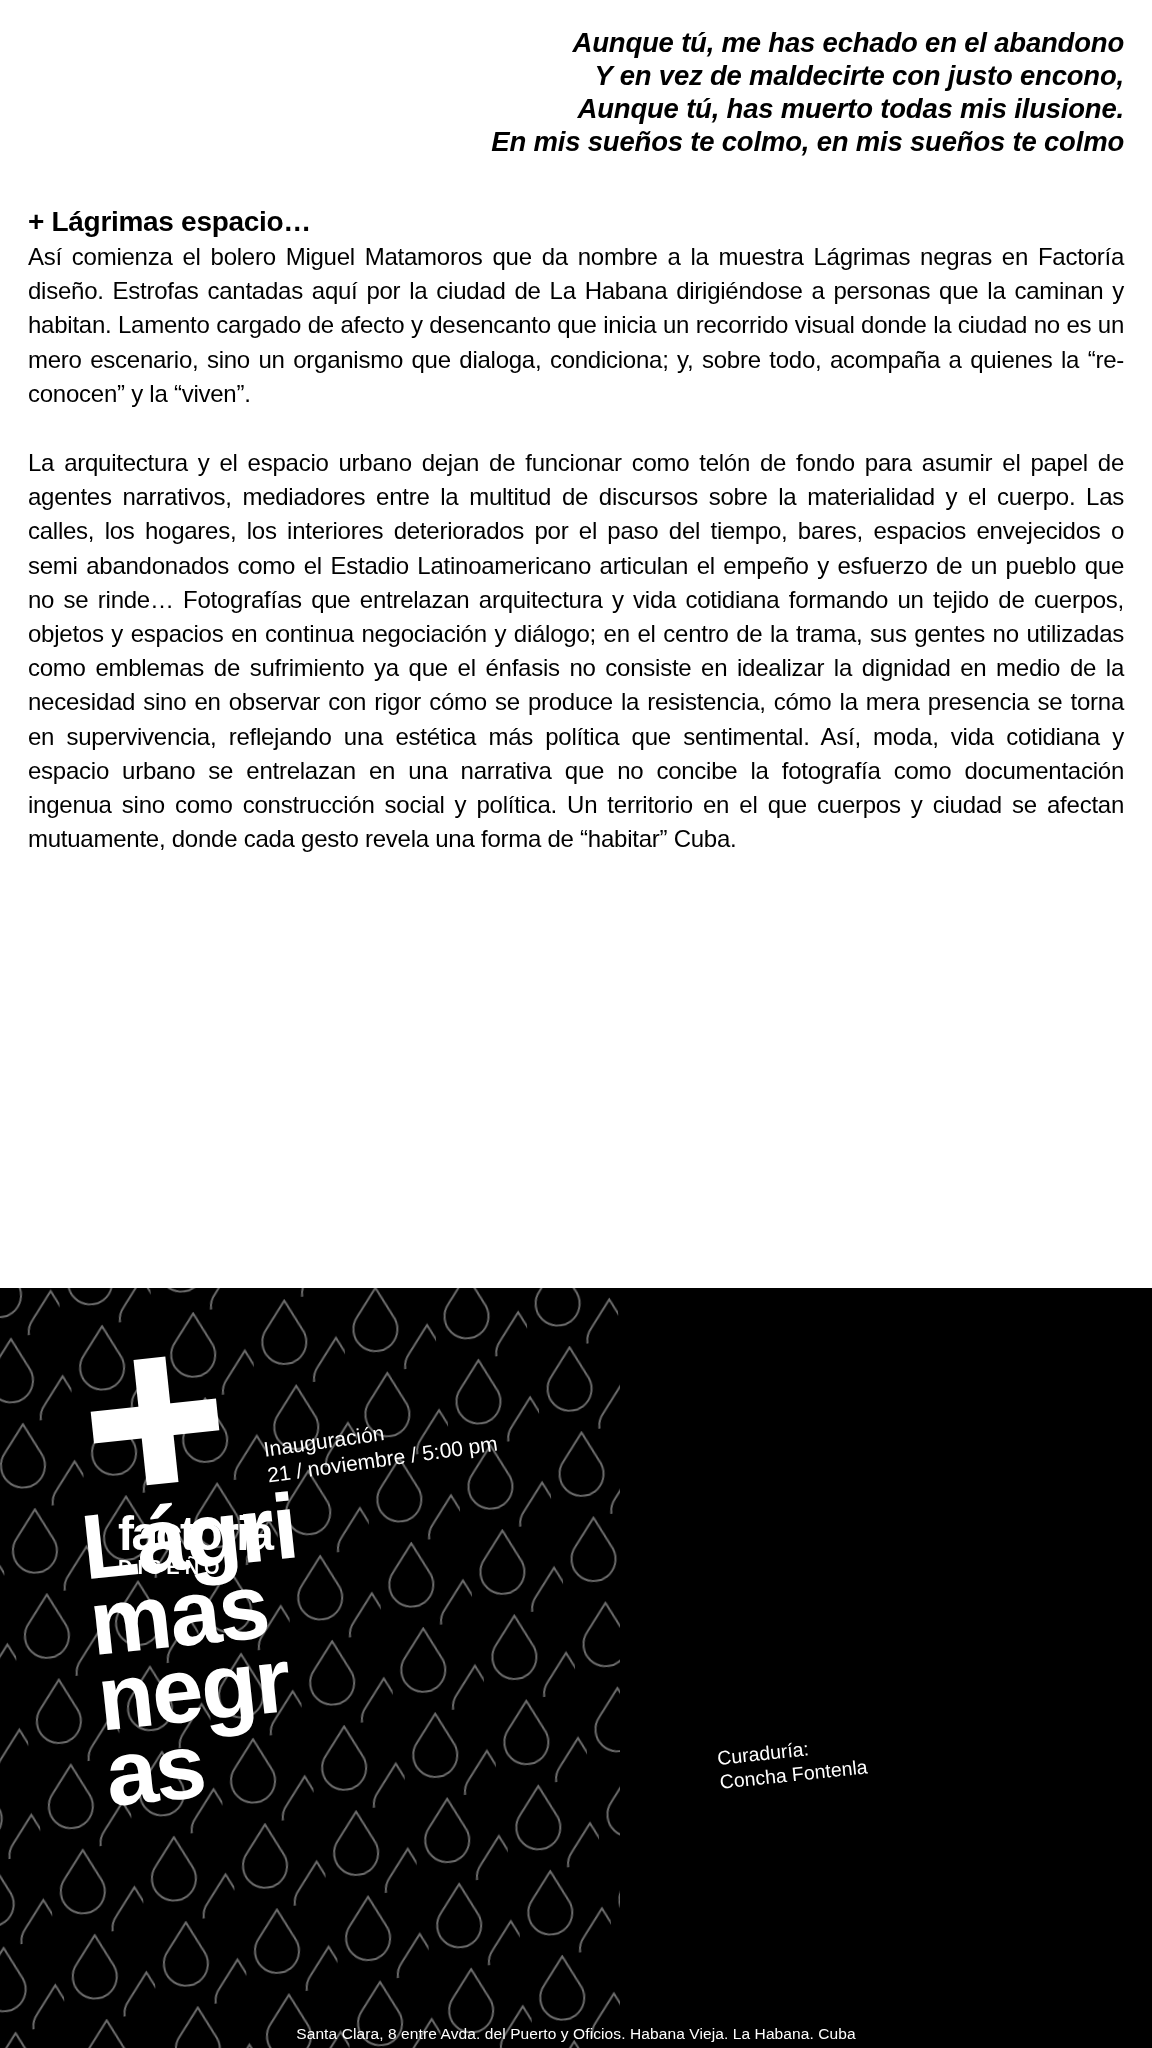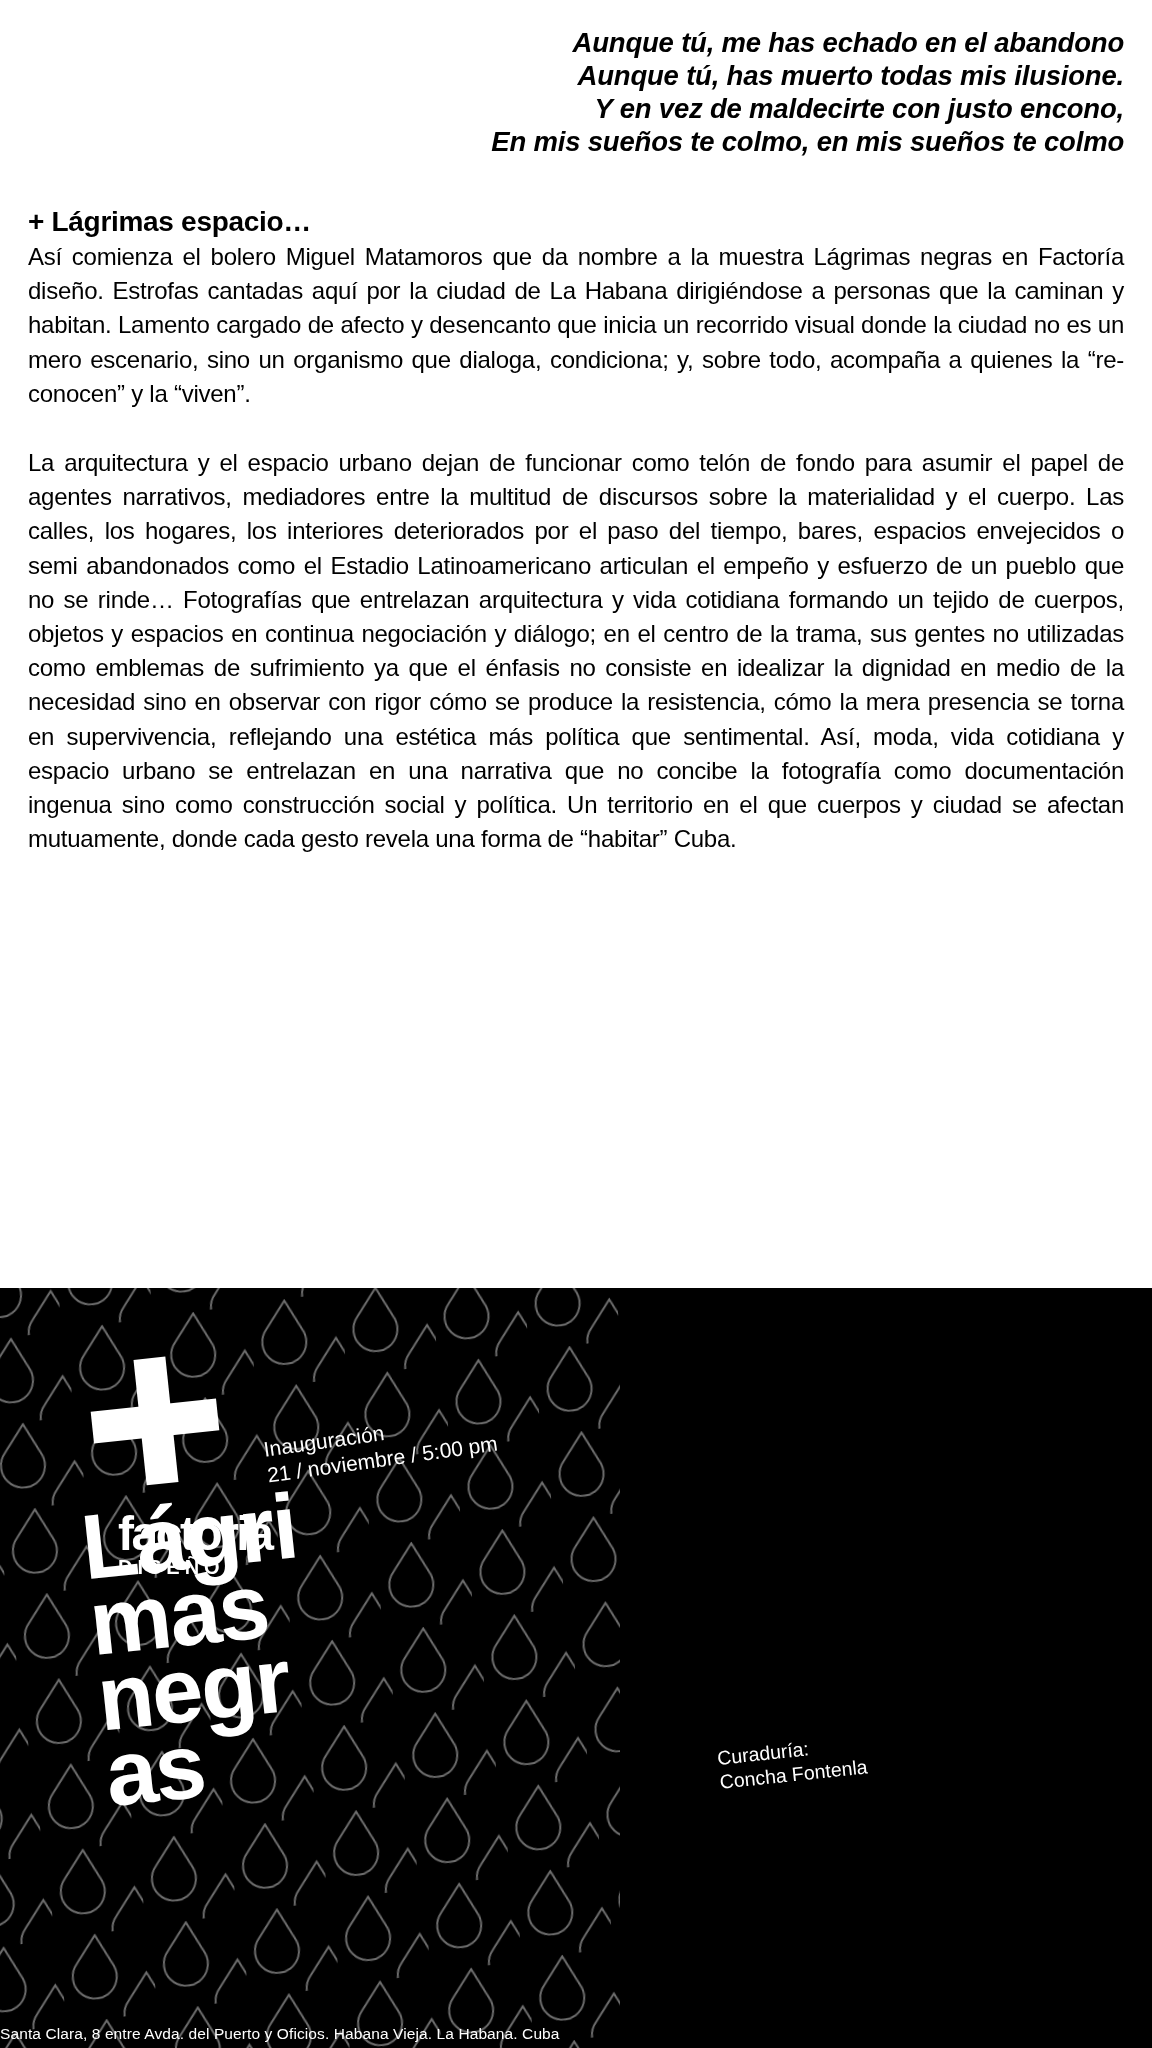--- a/index.html
+++ b/index.html
@@ -160,37 +160,37 @@
     font-size: 19.5px;
     line-height: 23.7px;
   }
   .curaduria div { white-space: nowrap; }
 
   
   .address {
     position: absolute;
     left: 0; top: 2025px;
     width: 1152px;
-    text-align: left;
+    text-align: center;
     color: #ffffff;
     font-size: 15.5px;
     letter-spacing: 0.1px;
   }
 </style>
 </head>
 <body>
 
 <div id="page">
 
   <section class="editorial">
 
     <div class="epigraph">
       <div>Aunque tú, me has echado en el abandono</div>
+      <div>Y en vez de maldecirte con justo encono,</div>
       <div>Aunque tú, has muerto todas mis ilusione.</div>
-      <div>Y en vez de maldecirte con justo encono,</div>
       <div>En mis sueños te colmo, en mis sueños te colmo</div>
     </div>
 
     <h1 class="lead-heading">+ Lágrimas espacio…</h1>
 
     <p class="body-copy p1">Así comienza el bolero Miguel Matamoros que da nombre a la muestra Lágrimas negras en Factoría diseño. Estrofas cantadas aquí por la ciudad de La Habana dirigiéndose a personas que la caminan y habitan. Lamento cargado de afecto y desencanto que inicia un recorrido visual donde la ciudad no es un mero escenario, sino un organismo que dialoga, condiciona; y, sobre todo, acompaña a quienes la “re-conocen” y la “viven”.</p>
 
     <p class="body-copy p2">La arquitectura y el espacio urbano dejan de funcionar como telón de fondo para asumir el papel de agentes narrativos, mediadores entre la multitud de discursos sobre la materialidad y el cuerpo. Las calles, los hogares, los interiores deteriorados por el paso del tiempo, bares, espacios envejecidos o semi abandonados como el Estadio Latinoamericano articulan el empeño y esfuerzo de un pueblo que no se rinde… Fotografías que entrelazan arquitectura y vida cotidiana formando un tejido de cuerpos, objetos y espacios en continua negociación y diálogo; en el centro de la trama, sus gentes no utilizadas como emblemas de sufrimiento ya que el énfasis no consiste en idealizar la dignidad en medio de la necesidad sino en observar con rigor cómo se produce la resistencia, cómo la mera presencia se torna en supervivencia, reflejando una estética más política que sentimental. Así, moda, vida cotidiana y espacio urbano se entrelazan en una narrativa que no concibe la fotografía como documentación ingenua sino como construcción social y política. Un territorio en el que cuerpos y ciudad se afectan mutuamente, donde cada gesto revela una forma de “habitar” Cuba.</p>
 
   </section>

